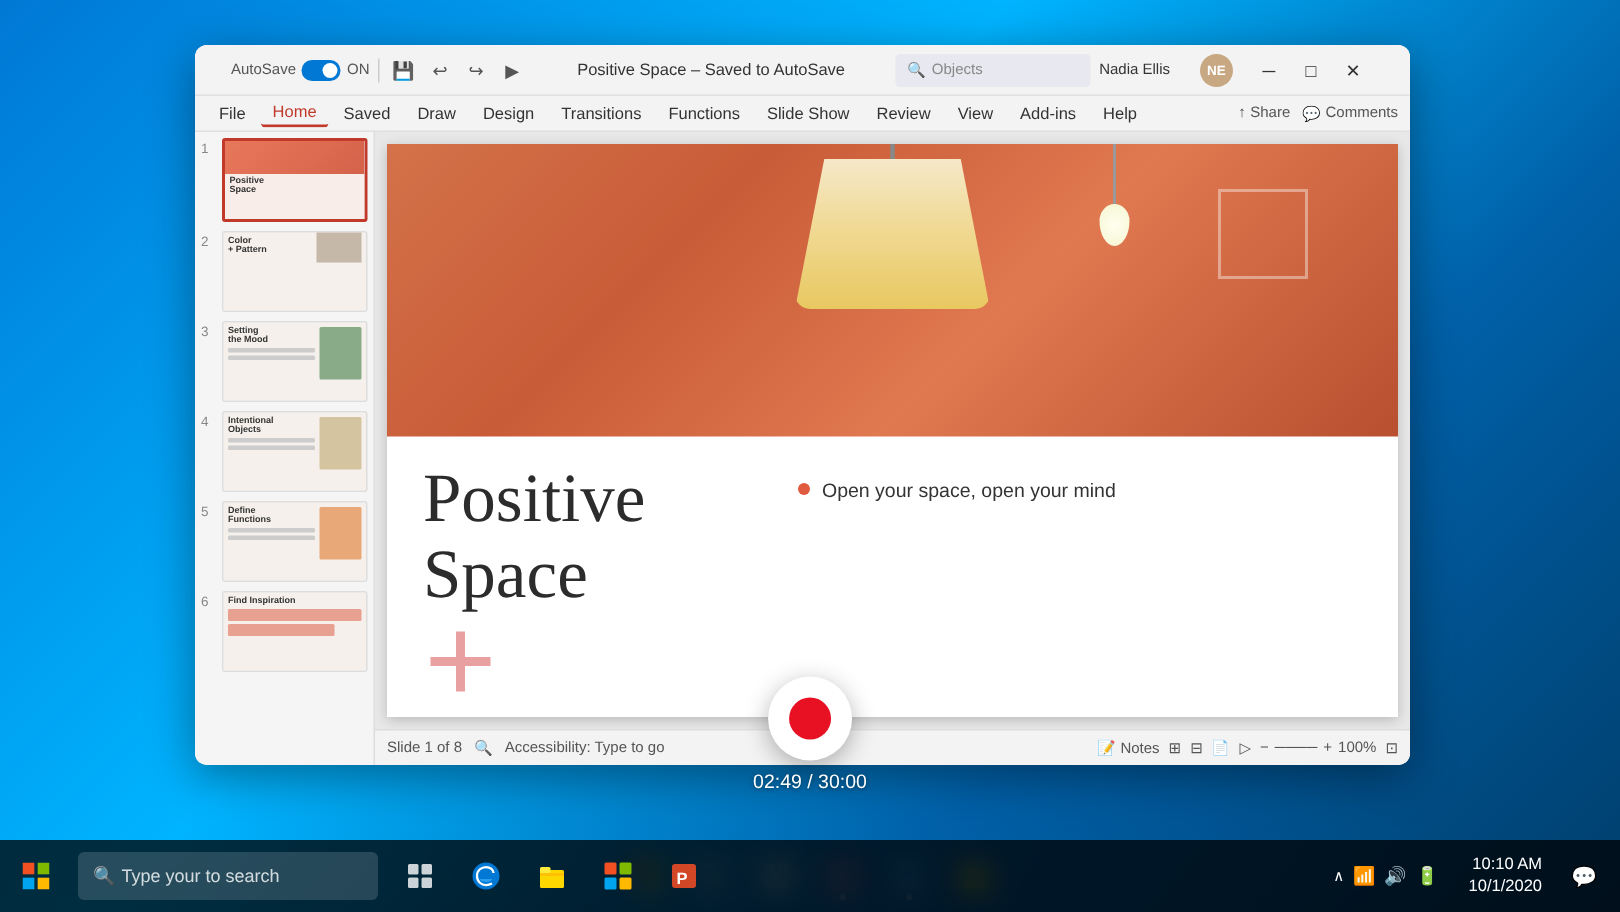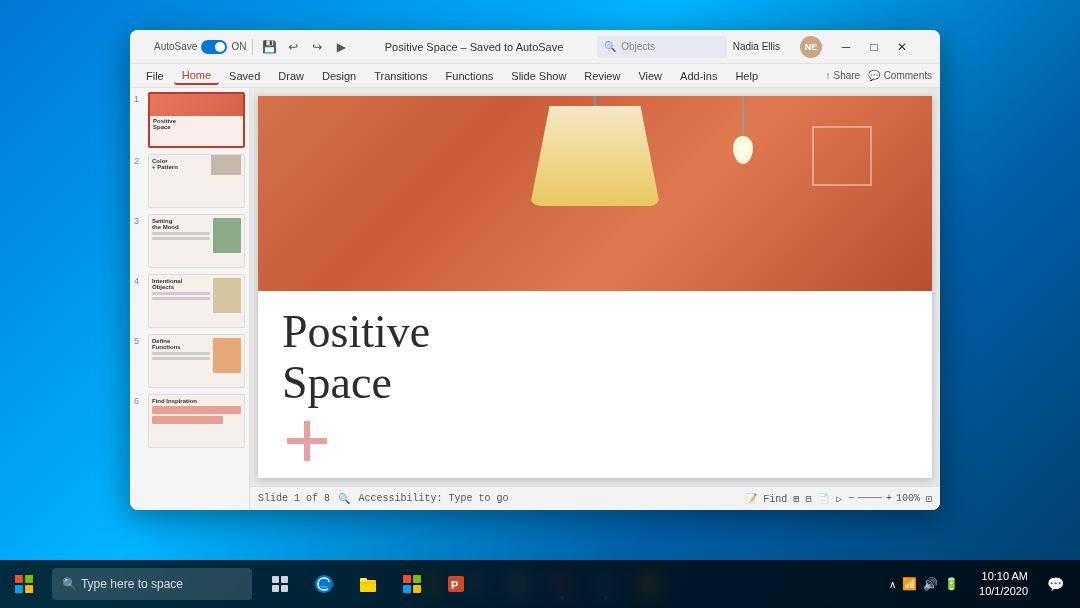--- a/index.html
+++ b/index.html
@@ -608,21 +608,20 @@
       height: 24px;
       background: #f3f3f3;
       border-top: 1px solid #ddd;
       display: flex;
       align-items: center;
       padding: 0 8px;
       gap: 8px;
       font-size: 10px;
       color: #555;
       flex-shrink: 0;
-      font-family: Liberation Mono, monospace;
     }
 
     .status-right {
       margin-left: auto;
       display: flex;
       align-items: center;
       gap: 6px;
     }
 
     .zoom-bar {
@@ -834,61 +833,71 @@
                 <span>Space</span>
               </div>
               <div class="slide-plus">
                 <svg width="50" height="50" viewBox="0 0 50 50">
                   <rect x="22" y="5" width="6" height="40" fill="#e8a0a0"></rect>
                   <rect x="5" y="22" width="40" height="6" fill="#e8a0a0"></rect>
                 </svg>
               </div>
             </div>
             <div class="slide-bullets">
+              <div class="slide-bullet">
+                <div class="bullet-dot"></div>
+                <span>Open your space, open your mind</span>
+              </div>
             </div>
           </div>
         </div>
 
         <div class="status-bar">
           <span>Slide 1 of 8</span>
           <span>🔍</span>
           <span>Accessibility: Type to go</span>
           <div class="status-right">
-            <span>📝 Find</span>
+            <span>📝 Notes</span>
             <span>⊞</span>
             <span>⊟</span>
             <span>📄</span>
             <span>▷</span>
             <div class="zoom-bar">
               <span>−</span>
               <span>────</span>
               <span>+</span>
               <span>100%</span>
             </div>
             <span>⊡</span>
           </div>
         </div>
       </div>
     </div>
   </div>
 
+  <div class="recording-overlay">
+    <div class="recording-btn">
+      <div class="recording-btn-inner"></div>
+    </div>
+    <div class="recording-timer">02:49 / 30:00</div>
+  </div>
 
   <div class="taskbar">
     <div class="taskbar-start">
       <svg viewBox="0 0 16 16">
         <rect x="0" y="0" width="7" height="7" fill="#f25022"></rect>
         <rect x="9" y="0" width="7" height="7" fill="#7fba00"></rect>
         <rect x="0" y="9" width="7" height="7" fill="#00a4ef"></rect>
         <rect x="9" y="9" width="7" height="7" fill="#ffb900"></rect>
       </svg>
     </div>
 
     <div class="taskbar-search">
       <span class="taskbar-search-icon">🔍</span>
-      <span>Type here to space</span>
+      <span>Type your to search</span>
     </div>
 
     <div class="taskbar-icons">
       <div class="taskbar-icon">
         <svg width="18" height="18" viewBox="0 0 18 18">
           <rect x="1" y="1" width="7" height="7" rx="1" fill="white" opacity="0.8"></rect>
           <rect x="10" y="1" width="7" height="7" rx="1" fill="white" opacity="0.8"></rect>
           <rect x="1" y="10" width="7" height="7" rx="1" fill="white" opacity="0.8"></rect>
           <rect x="10" y="10" width="7" height="7" rx="1" fill="white" opacity="0.8"></rect>
         </svg>

